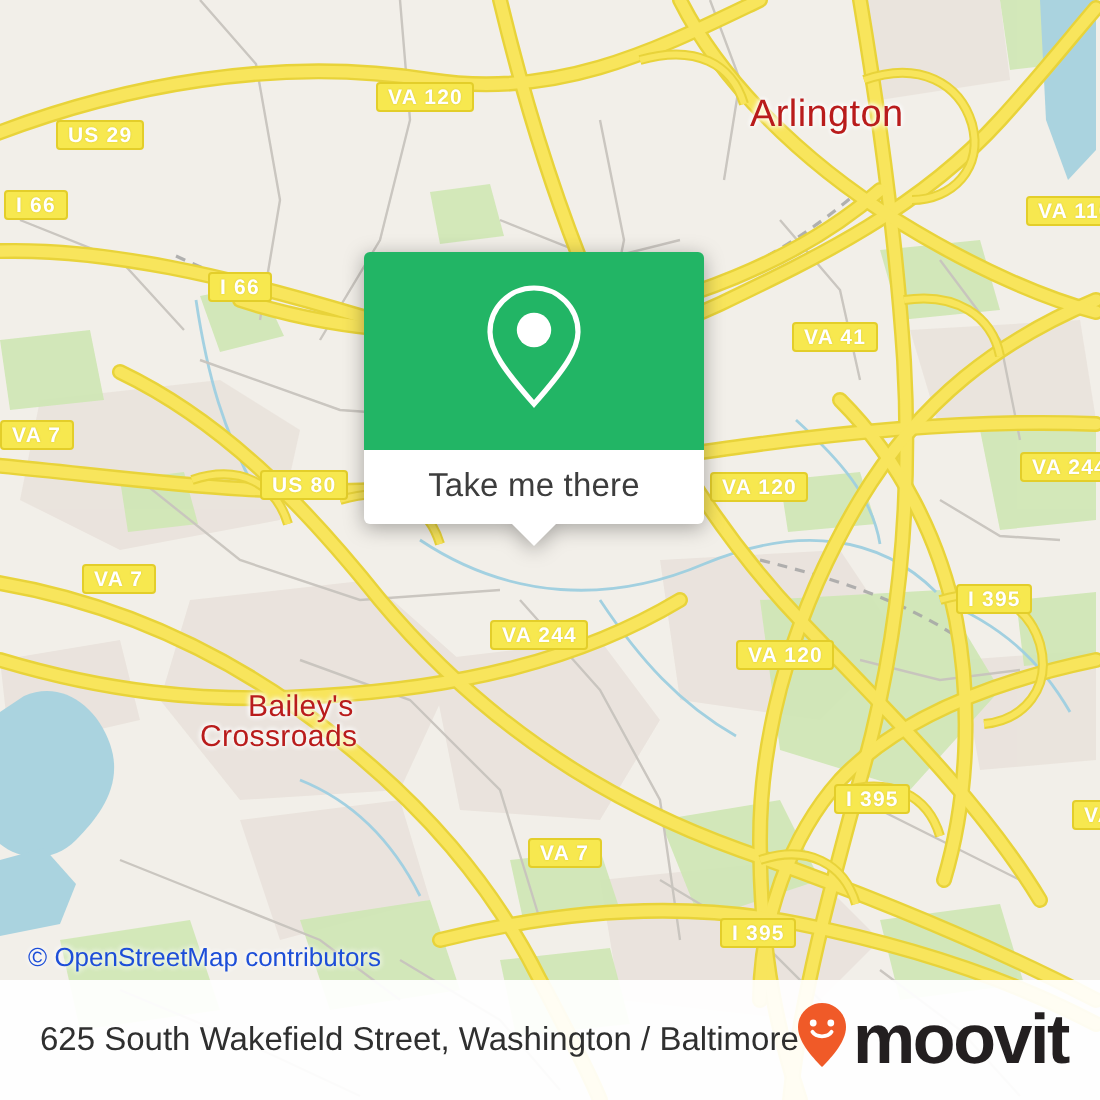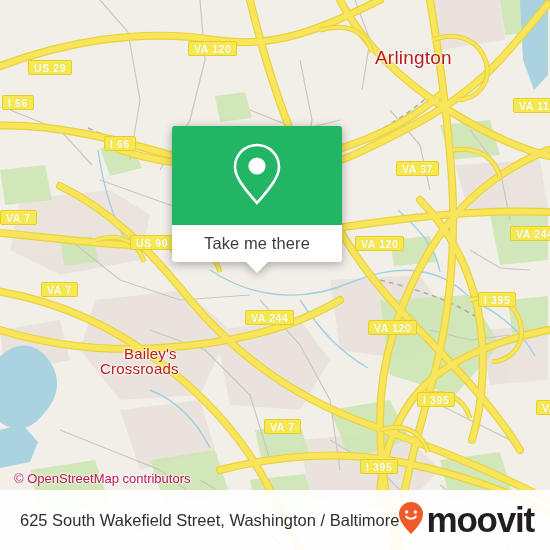--- a/index.html
+++ b/index.html
@@ -36,21 +36,21 @@
     color:#b91c1c;
     font-size:19px;
     white-space:nowrap;
     text-shadow:0 0 3px #fff,0 0 3px #fff,0 0 2px #fff;
     letter-spacing:.2px;
   }
   .place.small{font-size:15px;line-height:17px;text-align:left;}
 
   
   #popup{
-    position:absolute;left:172px;top:126px;width:170px;
+    position:absolute;left:182px;top:126px;width:170px;
     filter:drop-shadow(0 2px 5px rgba(0,0,0,.32));
   }
   #popup .head{
     background:#22b565;height:99px;border-radius:3px 3px 0 0;
     display:flex;align-items:center;justify-content:center;
   }
   #popup .foot{
     background:#ffffff;height:37px;border-radius:0 0 3px 3px;
     display:flex;align-items:center;justify-content:center;
     position:relative;
@@ -62,21 +62,21 @@
     position:absolute;left:50%;bottom:-11px;margin-left:-11px;
     width:0;height:0;
     border-left:11px solid transparent;
     border-right:11px solid transparent;
     border-top:11px solid #ffffff;
   }
 
   
   #attrib{
     position:absolute;left:14px;top:471px;
-    font-size:13px;color:#be185d;white-space:nowrap;
+    font-size:13px;color:#1d4ed8;white-space:nowrap;
     text-shadow:0 0 3px #fff,0 0 3px #fff;
   }
 
   
   #bottombar{
     position:absolute;left:0;top:490px;width:550px;height:60px;
     background:rgba(255,255,255,.93);
     display:flex;align-items:center;
   }
   #bottombar .addr{
@@ -247,23 +247,23 @@
 
   <div class="place small" style="left:124px;top:345px;">Bailey's</div>
 
   <div class="place small" style="left:100px;top:360px;">Crossroads</div>
 
   <div class="shield" style="left:28px;top:44px;margin-top:16px;">US 29</div>
   <div class="shield" style="left:188px;top:41px;">VA 120</div>
   <div class="shield" style="left:2px;top:95px;">I 66</div>
   <div class="shield" style="left:104px;top:136px;">I 66</div>
   <div class="shield" style="left:513px;top:98px;">VA 110</div>
-  <div class="shield" style="left:396px;top:161px;">VA 37</div>
+  <div class="shield" style="left:396px;top:161px;">VA 41</div>
   <div class="shield" style="left:0px;top:210px;">VA 7</div>
-  <div class="shield" style="left:130px;top:235px;">US 90</div>
+  <div class="shield" style="left:130px;top:235px;">US 80</div>
   <div class="shield" style="left:355px;top:236px;">VA 120</div>
   <div class="shield" style="left:510px;top:226px;">VA 244</div>
   <div class="shield" style="left:41px;top:282px;">VA 7</div>
   <div class="shield" style="left:478px;top:292px;">I 395</div>
   <div class="shield" style="left:245px;top:310px;">VA 244</div>
   <div class="shield" style="left:368px;top:320px;">VA 120</div>
   <div class="shield" style="left:417px;top:392px;">I 395</div>
   <div class="shield" style="left:264px;top:419px;">VA 7</div>
   <div class="shield" style="left:536px;top:400px;">VA 7</div>
   <div class="shield" style="left:360px;top:459px;">I 395</div>

